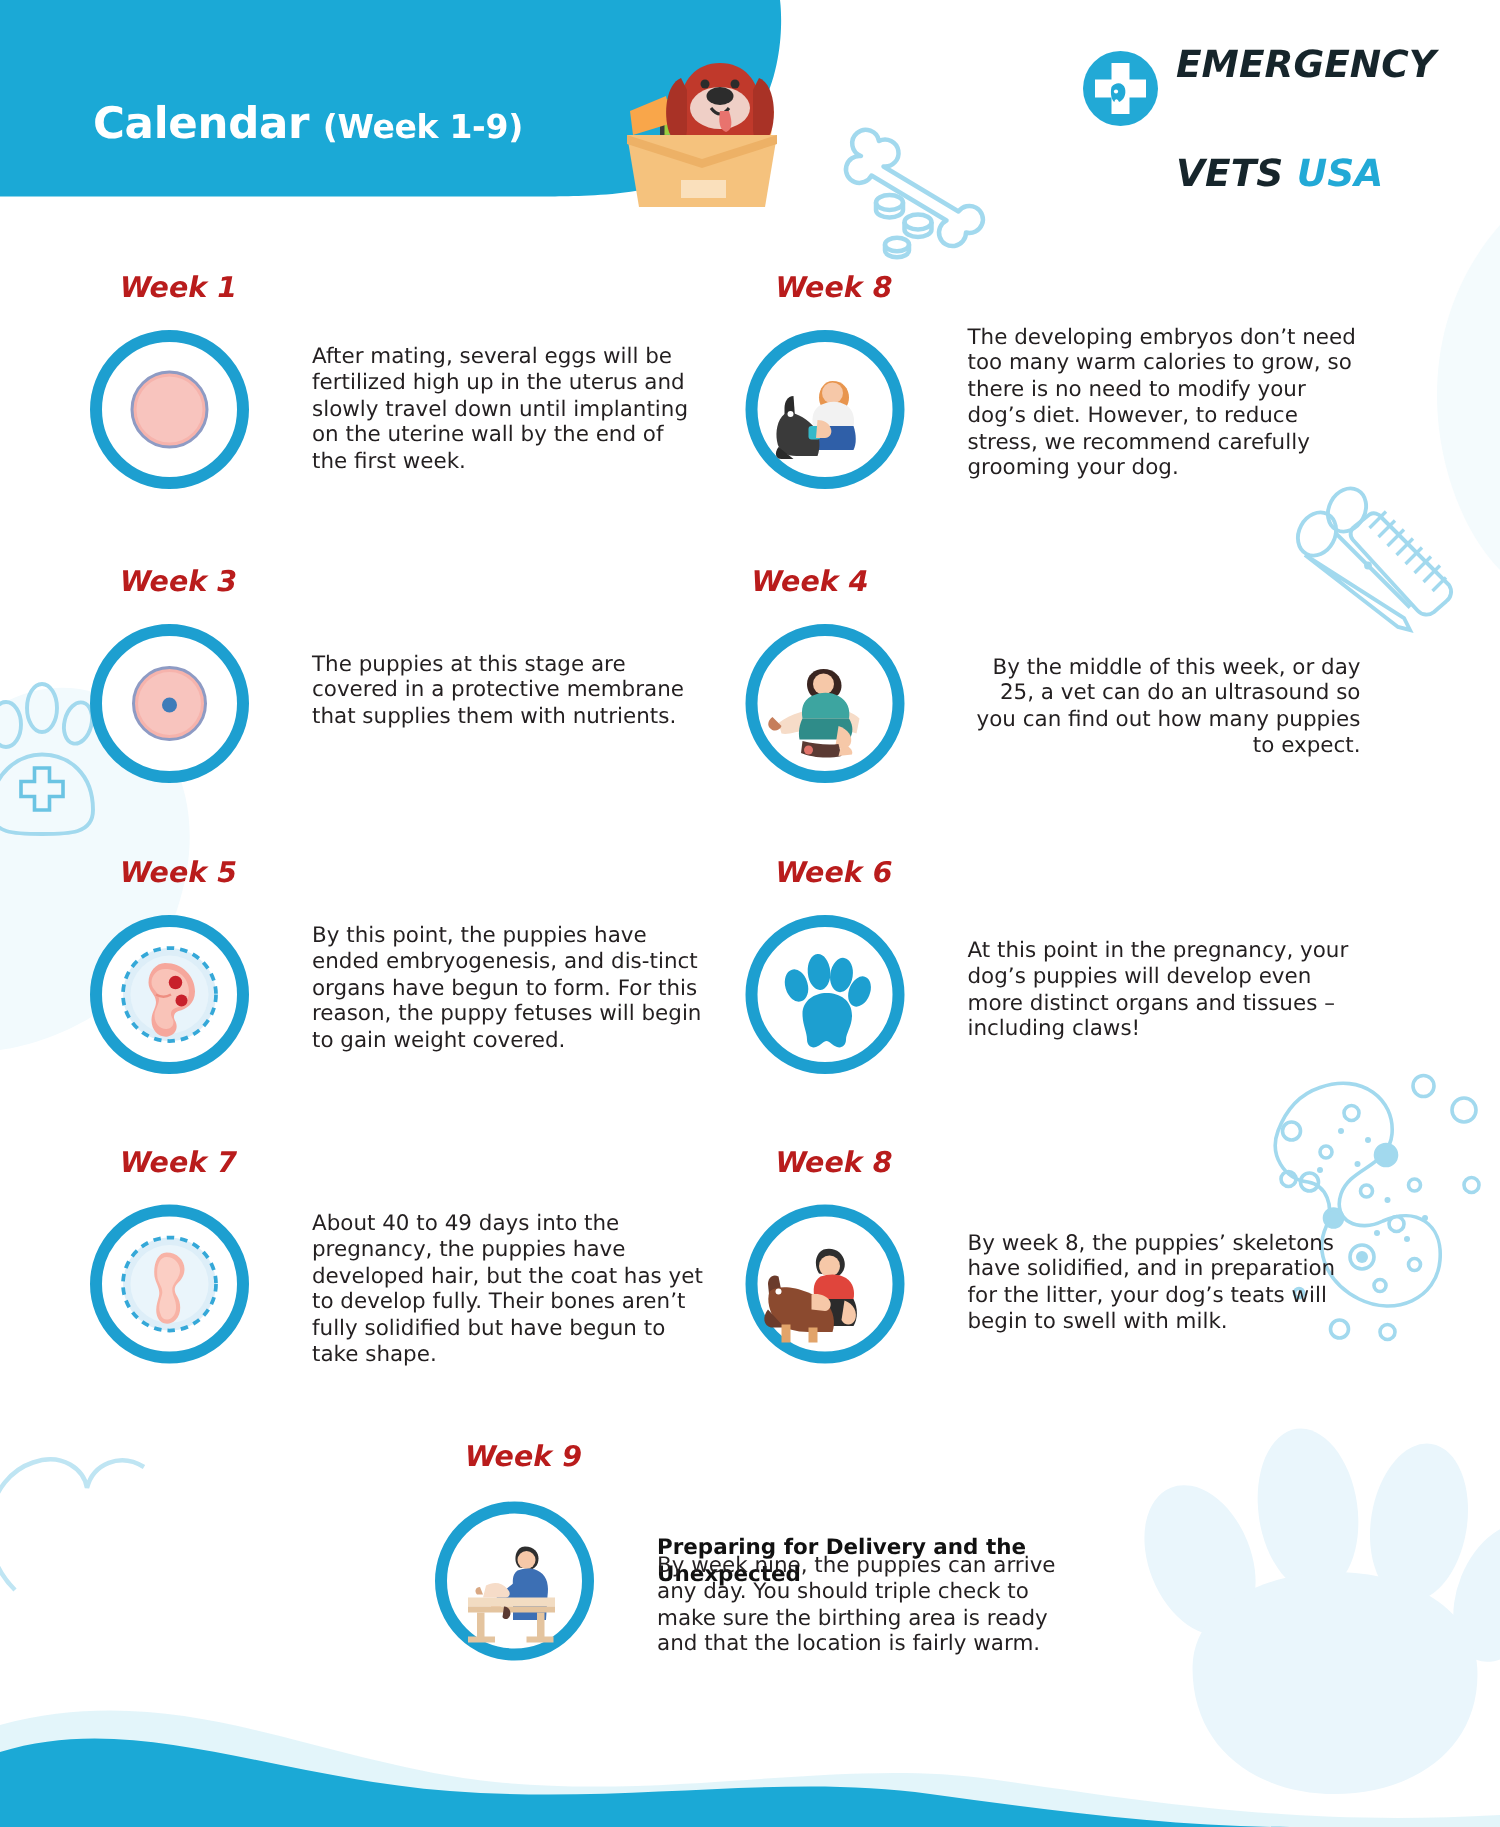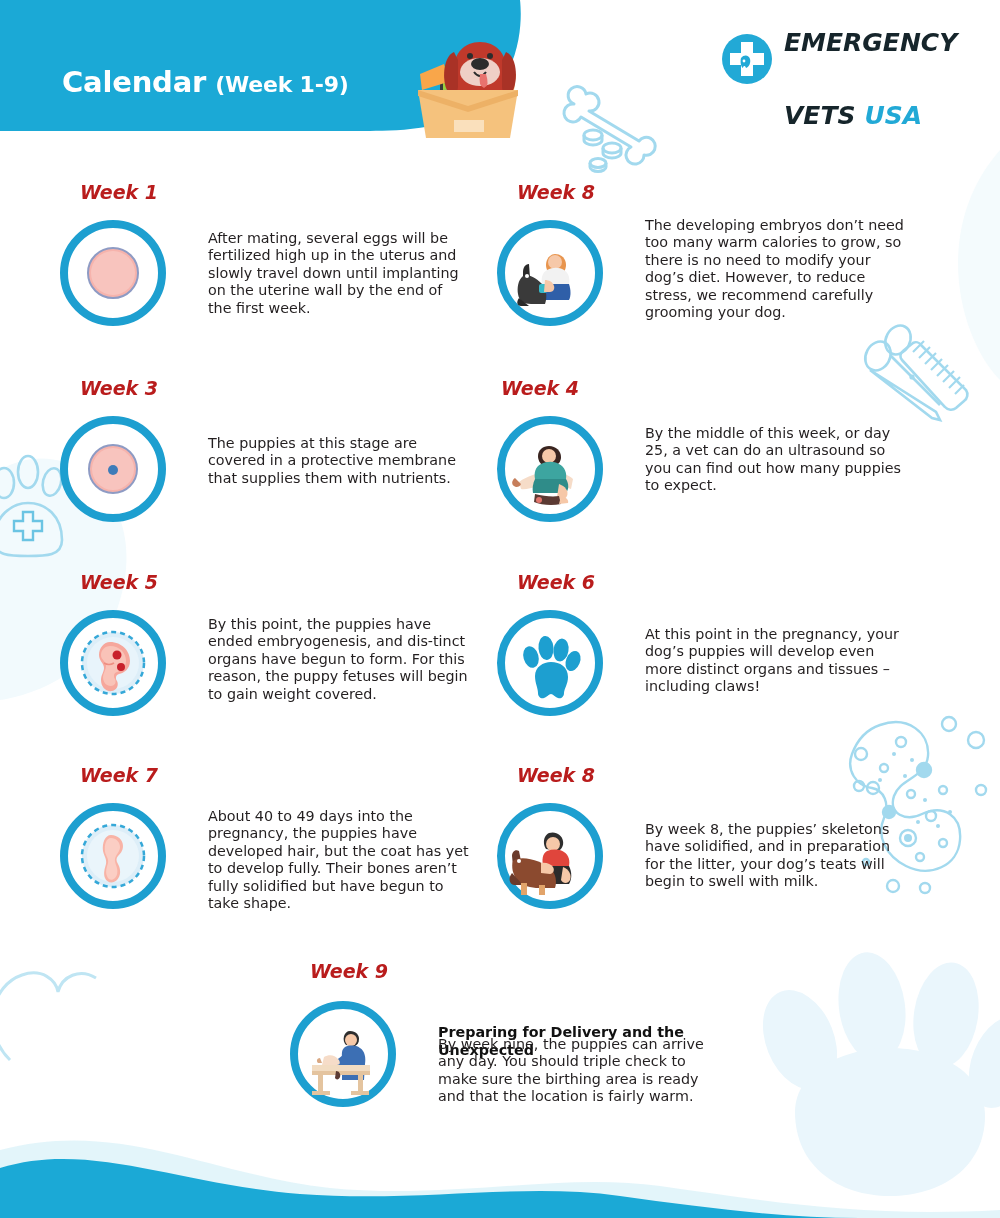--- a/index.html
+++ b/index.html
@@ -245,21 +245,21 @@
         <path d="M44,22 c7,0 12,5 12,11 c0,4 -2,7 -5,8 l-13,0 c-3,-1 -5,-5 -5,-9 c0,-6 5,-10 11,-10 Z" fill="#3A2520"></path>
         <circle cx="44" cy="32" r="7" fill="#F6C8A8"></circle>
         <path d="M36,40 c6,-3 13,-3 18,0 c6,3 8,9 7,15 l-31,0 c-1,-6 0,-12 6,-15 Z" fill="#3DA5A0"></path>
         <path d="M30,55 l31,0 c3,5 3,10 0,14 l-33,0 c-1,-5 0,-10 2,-14 Z" fill="#2F8C89"></path>
         <path d="M54,60 c6,2 10,7 8,12 c-2,4 -7,4 -10,1 Z" fill="#F6C8A8"></path>
         <path d="M30,70 c8,2 17,3 24,2 l2,8 c-9,2 -20,1 -27,-2 Z" fill="#5B3A33"></path>
         <path d="M56,72 c5,1 8,4 7,7 l-9,1 Z" fill="#F6C8A8"></path>
         <circle cx="34" cy="76" r="3" fill="#E2756C"></circle>
       </svg>
     </div>
-    <div class="body-text" style="left:148px;top:46px;width:262px;">By the middle of this week, or day 25, a vet can do an ultrasound so you can find out how many puppies to expect.</div>
+    <div class="body-text" style="left:148px;top:58px;width:262px;text-align:right;">By the middle of this week, or day 25, a vet can do an ultrasound so you can find out how many puppies to expect.</div>
   </div>
 
   <div class="week" style="left:60px;top:573px;width:420px;">
     <div class="week-label" style="left:20px;top:0;text-align:center;">Week 5</div>
     <div class="circle" style="left:0px;top:37px;">
       <svg class="art" viewBox="0 0 90 90">
         <circle cx="45" cy="45" r="31" fill="#DDEEF8" stroke="#35A8D8" stroke-width="2.5" stroke-dasharray="5 4"></circle>
         <circle cx="45" cy="45" r="26" fill="#E8F4FB"></circle>
         <path d="M42,24 c12,0 20,9 20,19 c0,8 -6,12 -11,13 c-3,1 -4,4 -2,7 c2,4 0,9 -5,10 c-6,1 -11,-4 -11,-11 c0,-5 3,-8 3,-12 c0,-5 -5,-7 -5,-13 c0,-7 5,-13 11,-13 Z" fill="#F6A79C"></path>
         <path d="M42,28 c10,0 16,7 16,15 c0,7 -5,10 -9,11 c-3,1 -4,4 -2,7 c2,4 -1,7 -4,7 c-5,0 -8,-4 -8,-9 c0,-4 3,-7 3,-11 c0,-5 -5,-6 -5,-11 c0,-5 4,-9 9,-9 Z" fill="#F9C3B8"></path>

